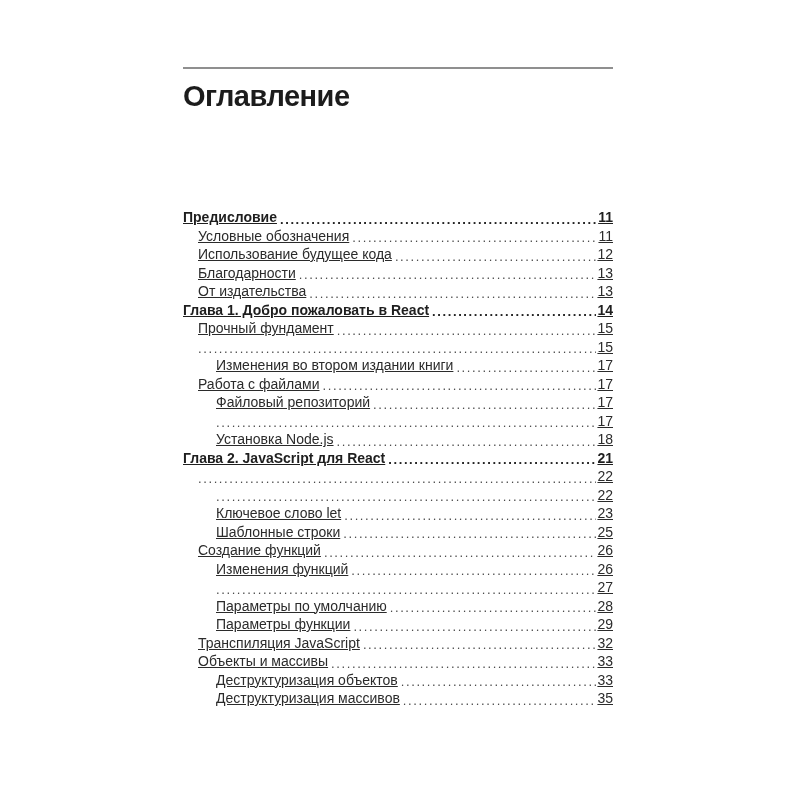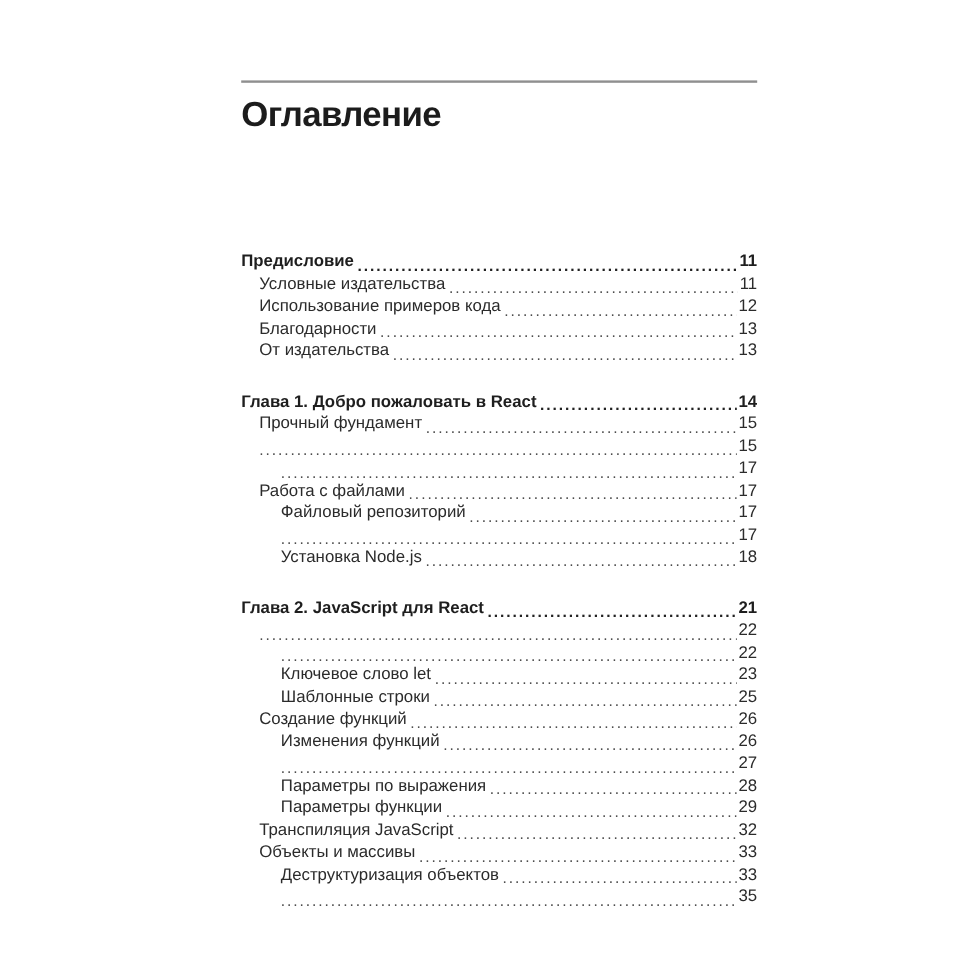--- a/index.html
+++ b/index.html
@@ -11,48 +11,49 @@
     position: relative;
     width: 800px;
     height: 800px;
     background: #ffffff;
     overflow: hidden;
     font-family: "Liberation Sans", "DejaVu Sans", sans-serif;
     color: #262626;
   }
   .content {
     position: absolute;
-    left: 201px;
+    left: 183px;
     top: 0;
     width: 430px;
   }
   .header-rule {
     margin-top: 67px;
     height: 0;
     border-top: 2px solid #8f8f8f;
   }
   .page-title {
     margin: 11px 0 0 0;
     font-size: 29px;
     font-weight: bold;
     letter-spacing: -0.5px;
     color: #1c1c1c;
   }
   .toc {
     margin-top: 95px;
   }
   .toc-row {
     display: flex;
-    align-items: flex-end;
+    align-items: center;
     line-height: 18.5px;
     font-size: 14px;
     color: #2b2b2b;
     white-space: nowrap;
-  }
-  .toc-row.gap { margin-top: 24px; }
+    text-decoration: underline;
+  }
+  .toc-row.gap { margin-top: 0; }
   .toc-row.bold {
     font-weight: bold;
     color: #1e1e1e;
   }
   .toc-row.level-1 { padding-left: 15px; }
   .toc-row.level-2 { padding-left: 33px; }
   .toc-label {
     flex: 0 0 auto;
     padding-right: 3px;
   }
@@ -81,26 +82,26 @@
   <div class="content">
     <div class="header-rule"></div>
     <h1 class="page-title">Оглавление</h1>
     <div class="toc">
         <div class="toc-row level-0 bold">
           <span class="toc-label">Предисловие</span>
           <span class="toc-dots"></span>
           <span class="toc-page">11</span>
         </div>
         <div class="toc-row level-1">
-          <span class="toc-label">Условные издательства</span>
+          <span class="toc-label">Условные обозначения</span>
           <span class="toc-dots"></span>
           <span class="toc-page">11</span>
         </div>
         <div class="toc-row level-1">
-          <span class="toc-label">Использование примеров кода</span>
+          <span class="toc-label">Использование будущее кода</span>
           <span class="toc-dots"></span>
           <span class="toc-page">12</span>
         </div>
         <div class="toc-row level-1">
           <span class="toc-label">Благодарности</span>
           <span class="toc-dots"></span>
           <span class="toc-page">13</span>
         </div>
         <div class="toc-row level-1">
           <span class="toc-label">От издательства</span>
@@ -115,20 +116,21 @@
         <div class="toc-row level-1">
           <span class="toc-label">Прочный фундамент</span>
           <span class="toc-dots"></span>
           <span class="toc-page">15</span>
         </div>
         <div class="toc-row level-1">
           <span class="toc-dots"></span>
           <span class="toc-page">15</span>
         </div>
         <div class="toc-row level-2">
+          <span class="toc-label">Изменения во втором издании книги</span>
           <span class="toc-dots"></span>
           <span class="toc-page">17</span>
         </div>
         <div class="toc-row level-1">
           <span class="toc-label">Работа с файлами</span>
           <span class="toc-dots"></span>
           <span class="toc-page">17</span>
         </div>
         <div class="toc-row level-2">
           <span class="toc-label">Файловый репозиторий</span>
@@ -175,21 +177,21 @@
         <div class="toc-row level-2">
           <span class="toc-label">Изменения функций</span>
           <span class="toc-dots"></span>
           <span class="toc-page">26</span>
         </div>
         <div class="toc-row level-2">
           <span class="toc-dots"></span>
           <span class="toc-page">27</span>
         </div>
         <div class="toc-row level-2">
-          <span class="toc-label">Параметры по выражения</span>
+          <span class="toc-label">Параметры по умолчанию</span>
           <span class="toc-dots"></span>
           <span class="toc-page">28</span>
         </div>
         <div class="toc-row level-2">
           <span class="toc-label">Параметры функции</span>
           <span class="toc-dots"></span>
           <span class="toc-page">29</span>
         </div>
         <div class="toc-row level-1">
           <span class="toc-label">Транспиляция JavaScript</span>
@@ -200,18 +202,19 @@
           <span class="toc-label">Объекты и массивы</span>
           <span class="toc-dots"></span>
           <span class="toc-page">33</span>
         </div>
         <div class="toc-row level-2">
           <span class="toc-label">Деструктуризация объектов</span>
           <span class="toc-dots"></span>
           <span class="toc-page">33</span>
         </div>
         <div class="toc-row level-2">
+          <span class="toc-label">Деструктуризация массивов</span>
           <span class="toc-dots"></span>
           <span class="toc-page">35</span>
         </div>
       </div>
   </div>
 </div>
 
 </body></html>

